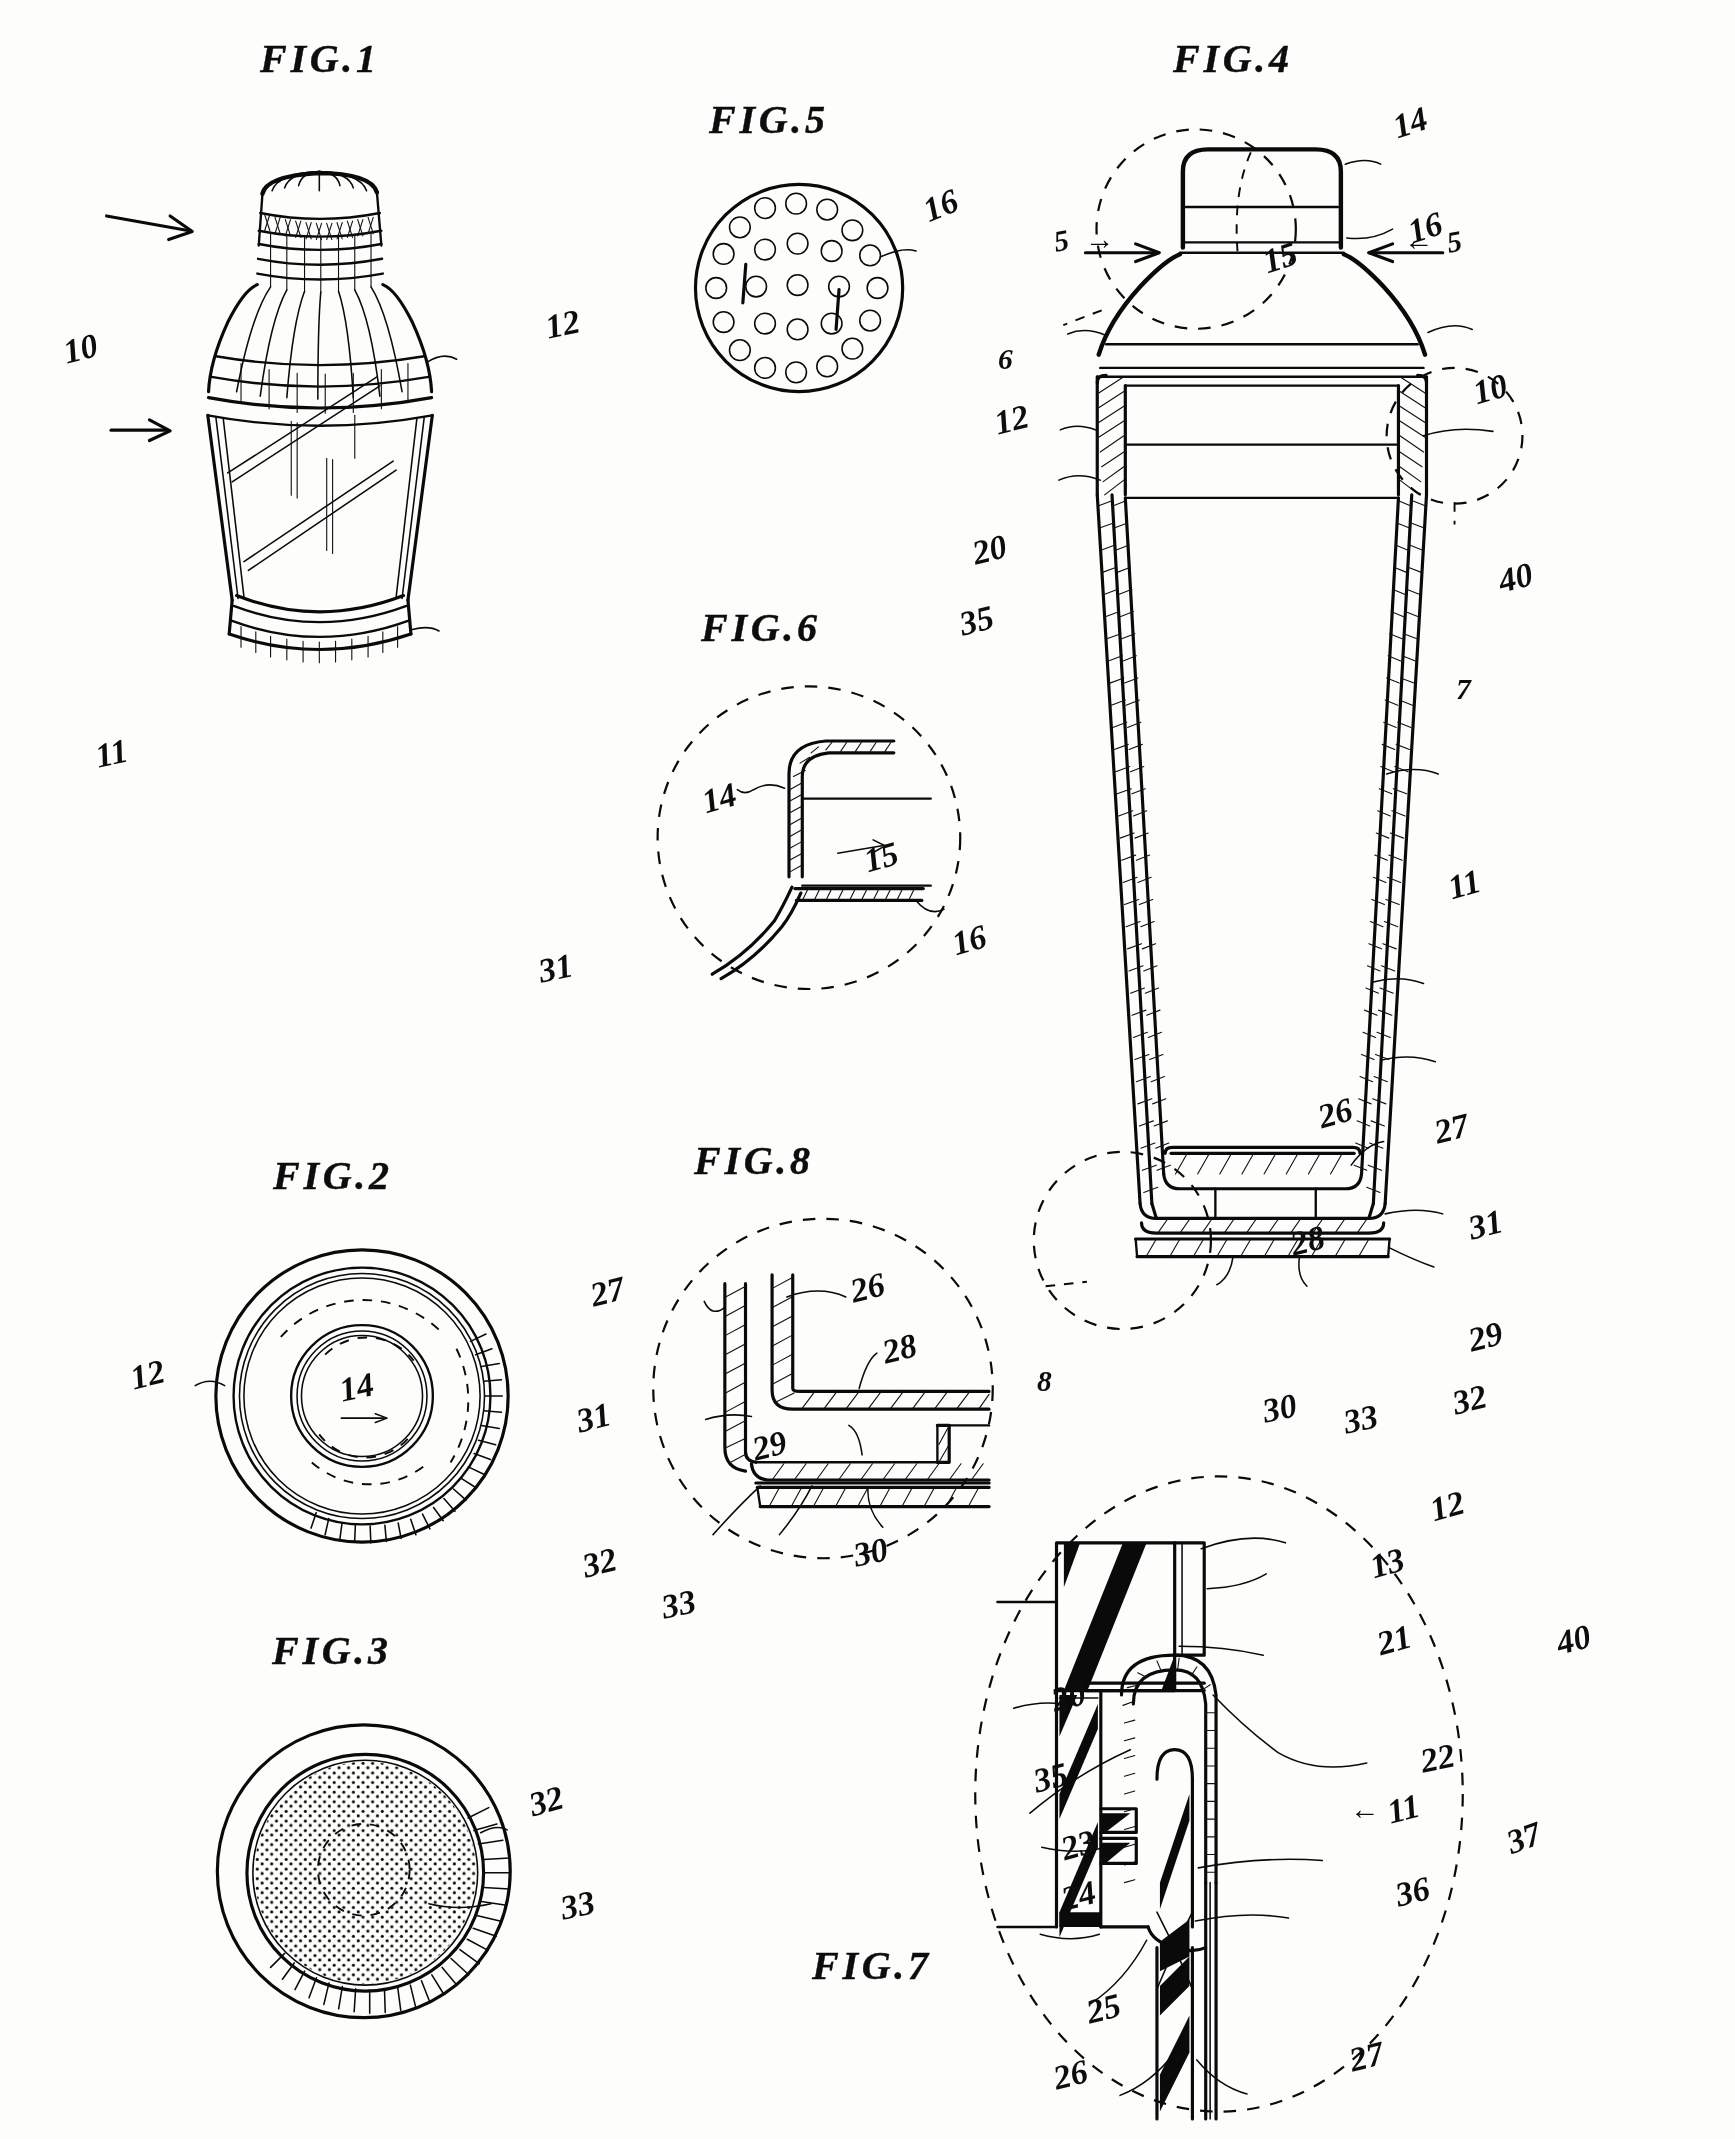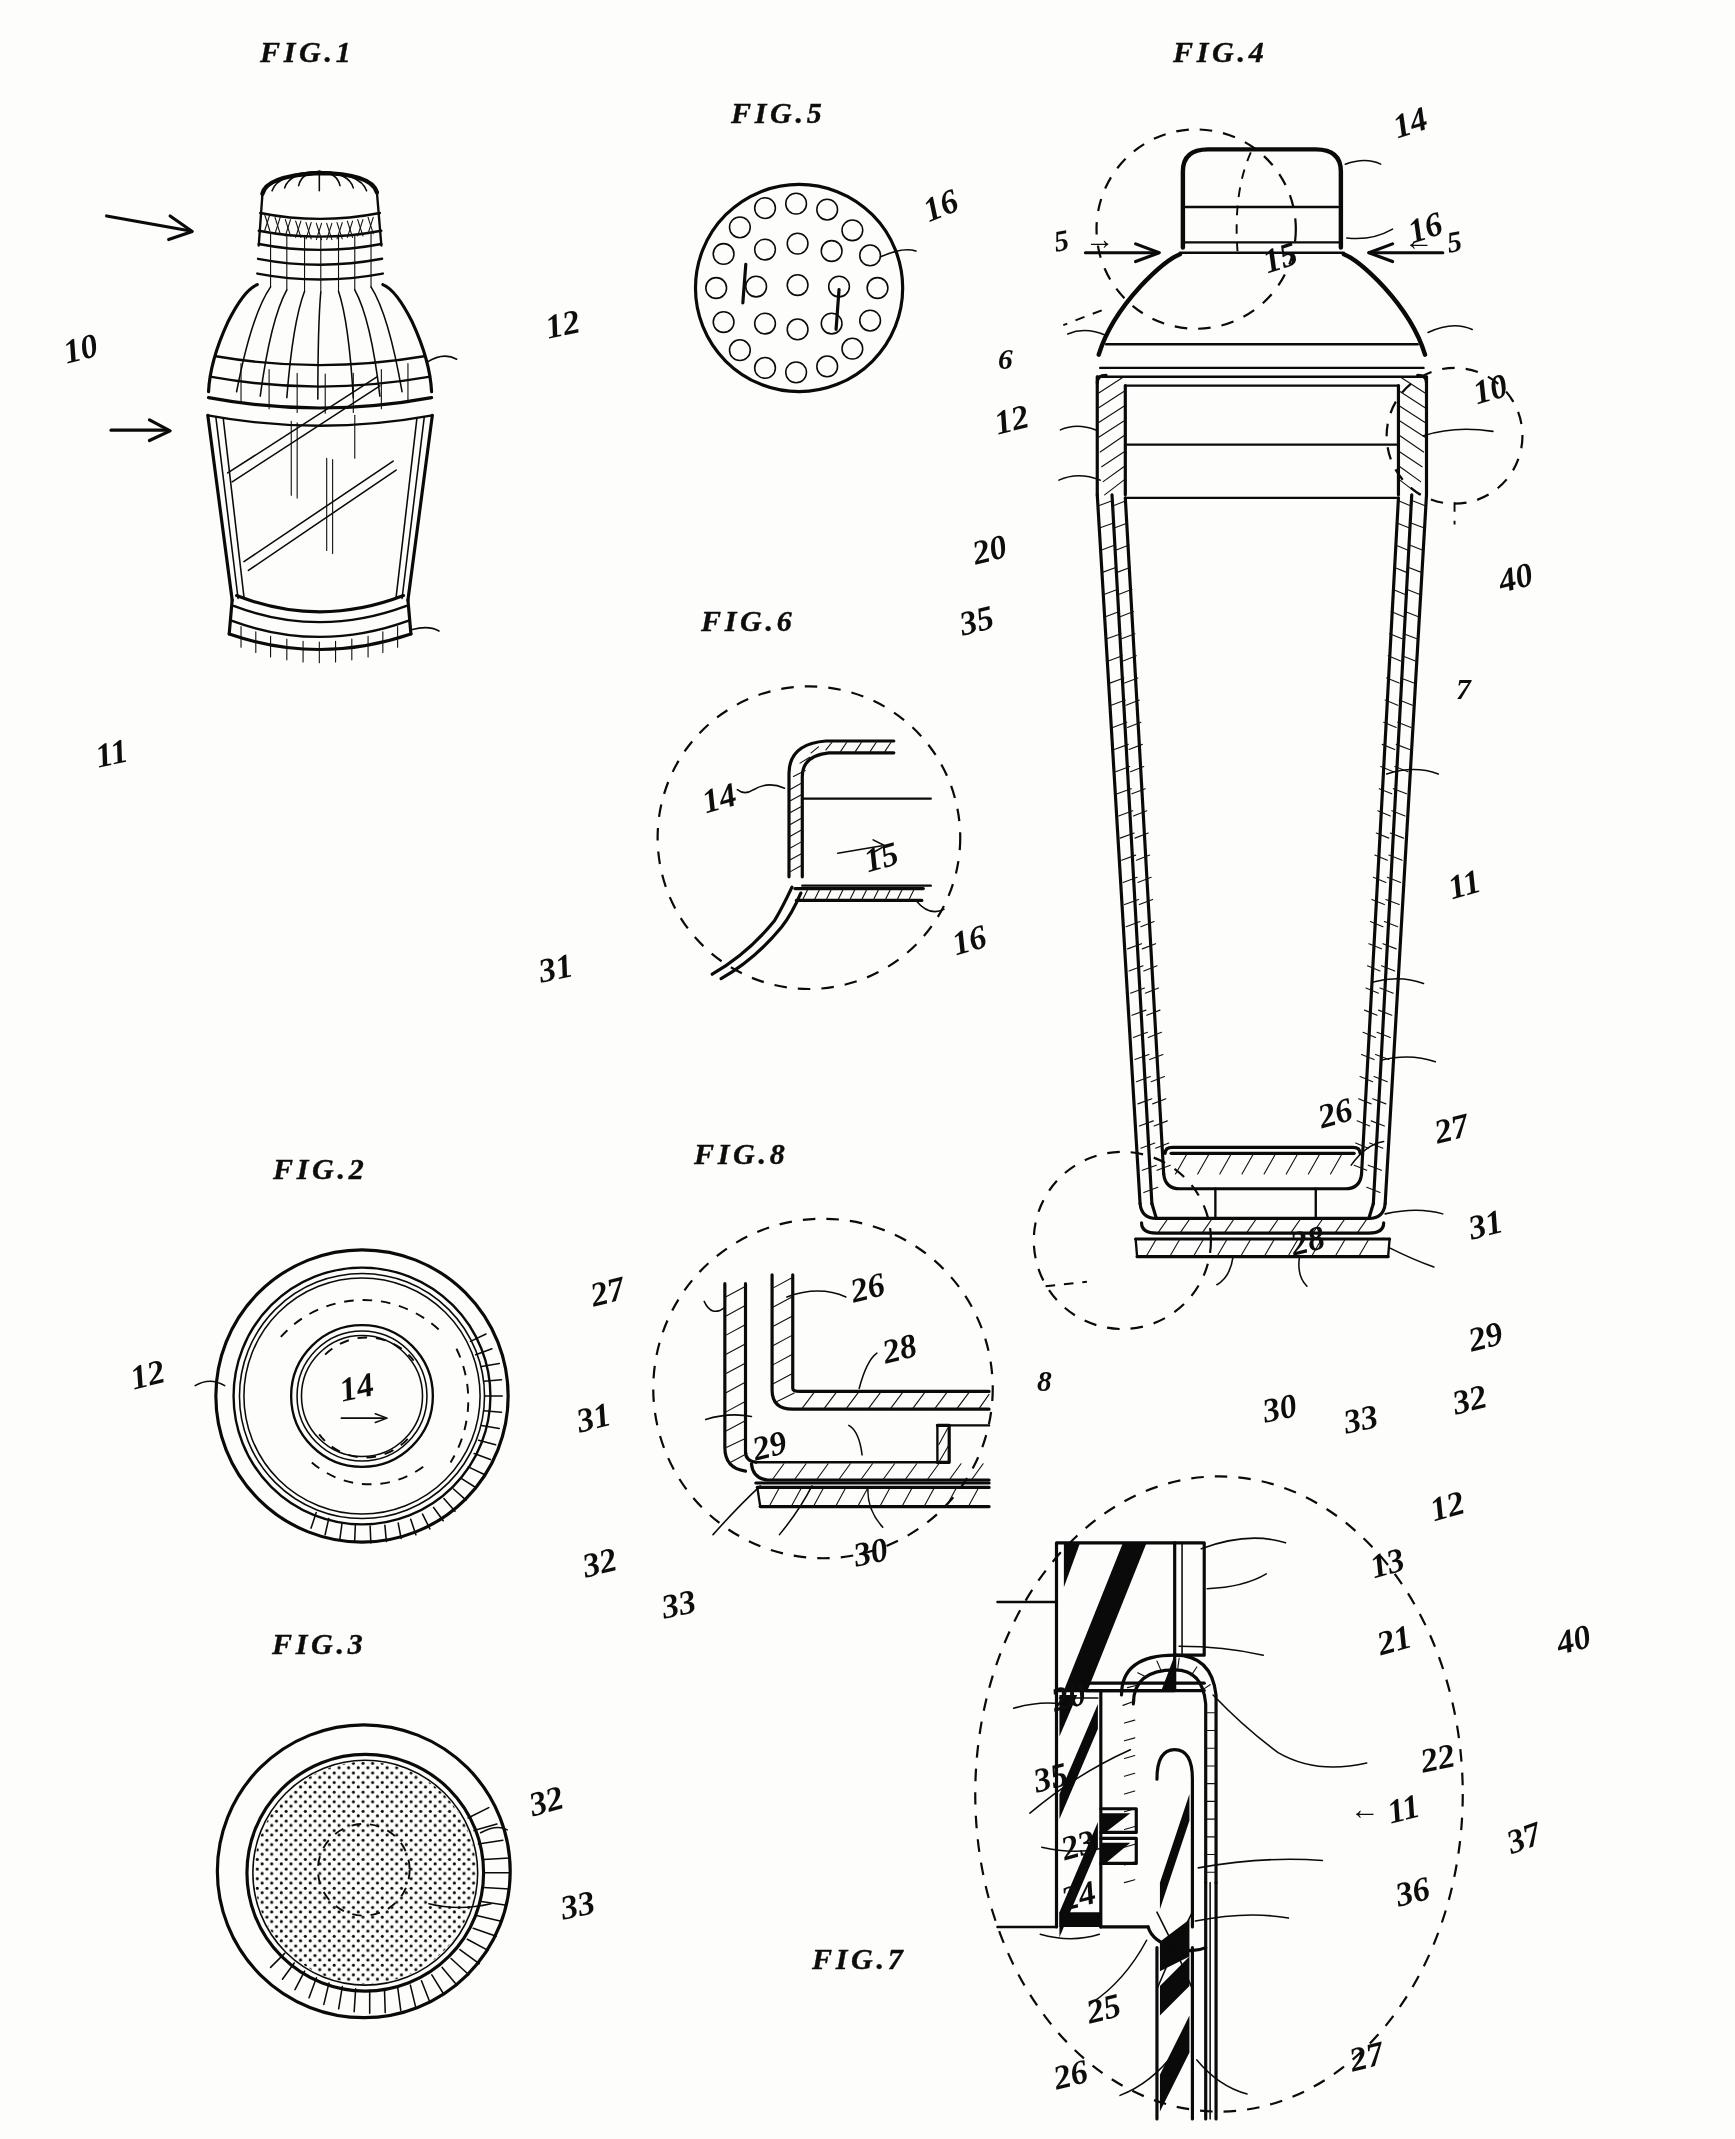--- a/index.html
+++ b/index.html
@@ -16,21 +16,21 @@
   .ln-heavy{fill:none;stroke:#0a0a0a;stroke-width:6;stroke-linecap:round;stroke-linejoin:round;}
   .ln-med{fill:none;stroke:#0a0a0a;stroke-width:4.3;stroke-linecap:round;stroke-linejoin:round;}
   .dash{fill:none;stroke:#0a0a0a;stroke-width:3;stroke-dasharray:17 15;stroke-linecap:butt;}
   .dash-s{fill:none;stroke:#0a0a0a;stroke-width:2.6;stroke-dasharray:13 12;stroke-linecap:butt;}
   .blk{fill:#0a0a0a;}
 
   
   .figcap{
     position:absolute;
     font-family:"Liberation Serif", serif;
-    font-size:30px;
+    font-size:40px;
     font-style:italic;
     font-weight:700;
     letter-spacing:3.7px;
     color:#0d0d0d;
     white-space:nowrap;
     -webkit-text-stroke:0.4px #0d0d0d;
   }
   
   .ref{
     position:absolute;
@@ -206,21 +206,21 @@
   </g>
 
   <path class="ln-thin" d="M370,162 Q392,150 406,158"></path>
 
   <path class="ln-thin" d="M300,258 Q340,268 384,258"></path>
 </svg>
 
 <div class="ref" style="left:530px;top:1787px;transform:rotate(-16deg);">32</div>
 <div class="ref" style="left:561px;top:1890px;transform:rotate(-12deg);">33</div>
 
-<div class="figcap" style="left:731px;top:96px;">FIG.5</div>
+<div class="figcap" style="left:709px;top:96px;">FIG.5</div>
 
 <svg class="fig" style="left:694px;top:177px;width:222px;height:222px;" viewBox="0 0 300 300">
   <circle class="ln-med" cx="142" cy="150" r="140"></circle>
   <g class="ln-thin">
 
     <circle cx="96" cy="42" r="14"></circle>
         <circle cx="138" cy="36" r="14"></circle>
         <circle cx="180" cy="44" r="14"></circle>
     <circle cx="62" cy="68" r="14"></circle>
         <circle cx="214" cy="72" r="14"></circle>

